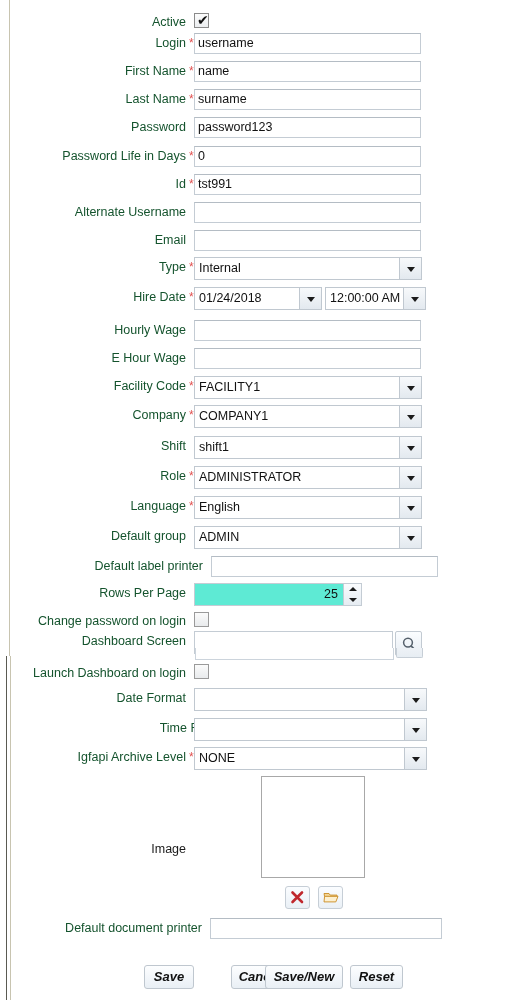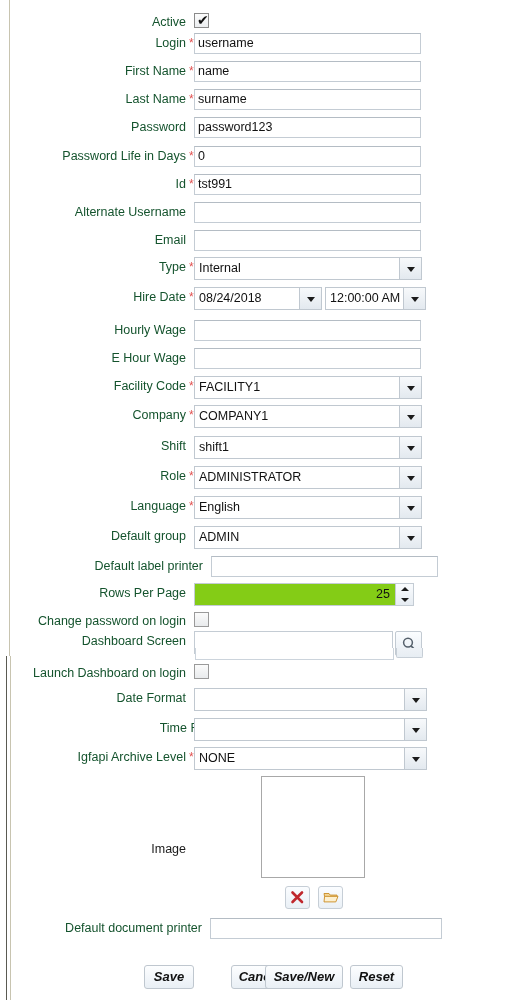--- a/index.html
+++ b/index.html
@@ -148,24 +148,24 @@
   }
 
   
   .spin-wrap {
     position: absolute;
     left: 194px; top: 0;
     height: 23px;
     display: flex;
   }
   .spin-wrap .num {
-    width: 202px;
+    width: 150px;
     box-sizing: border-box;
     border: 1px solid #c4ccd4;
-    background: #84cc16;
+    background: #5eead4;
     text-align: right;
     padding: 0 5px;
     line-height: 21px;
     font-size: 12.5px;
     color: #111;
   }
   .spin-wrap .btns {
     width: 18px;
     box-sizing: border-box;
     border: 1px solid #c4ccd4;
@@ -341,21 +341,21 @@
       <div class="req">*</div>
       <div class="combo w228">
         <div class="val">Internal</div>
         <div class="arrow"></div>
       </div>
     </div>
     <div class="row" style="top: 287px;">
       <div class="lbl">Hire Date</div>
       <div class="req">*</div>
       <div class="combo date">
-        <div class="val">08/24/2018</div>
+        <div class="val">01/24/2018</div>
         <div class="arrow"></div>
       </div>
       <div class="combo time">
         <div class="val">12:00:00 AM</div>
         <div class="arrow"></div>
       </div>
     </div>
     <div class="row" style="top: 320px;">
       <div class="lbl">Hourly Wage</div>
       <div class="inp w227"></div>

